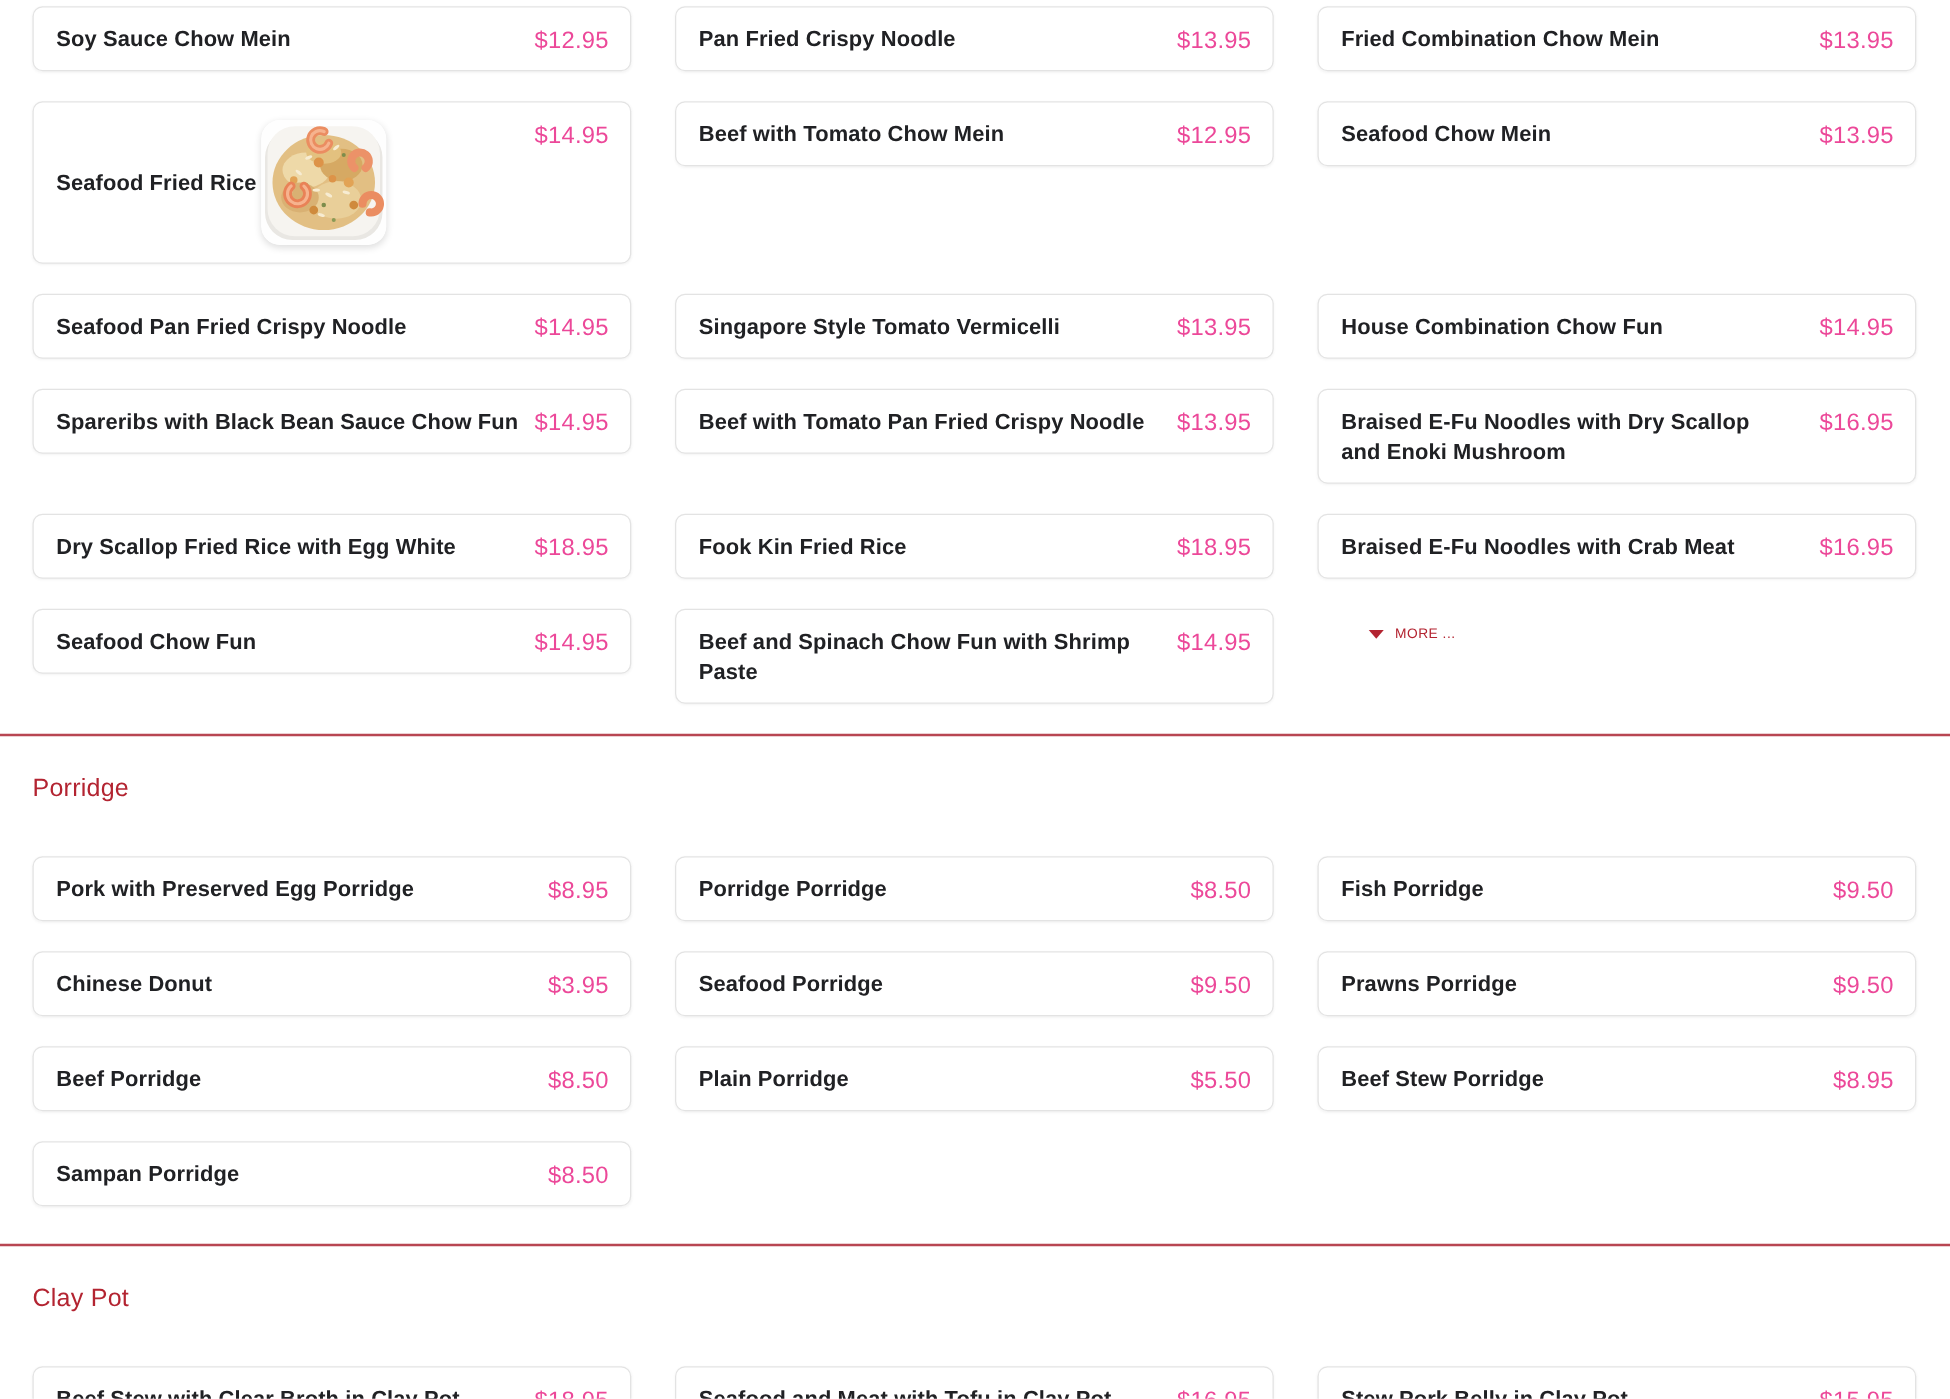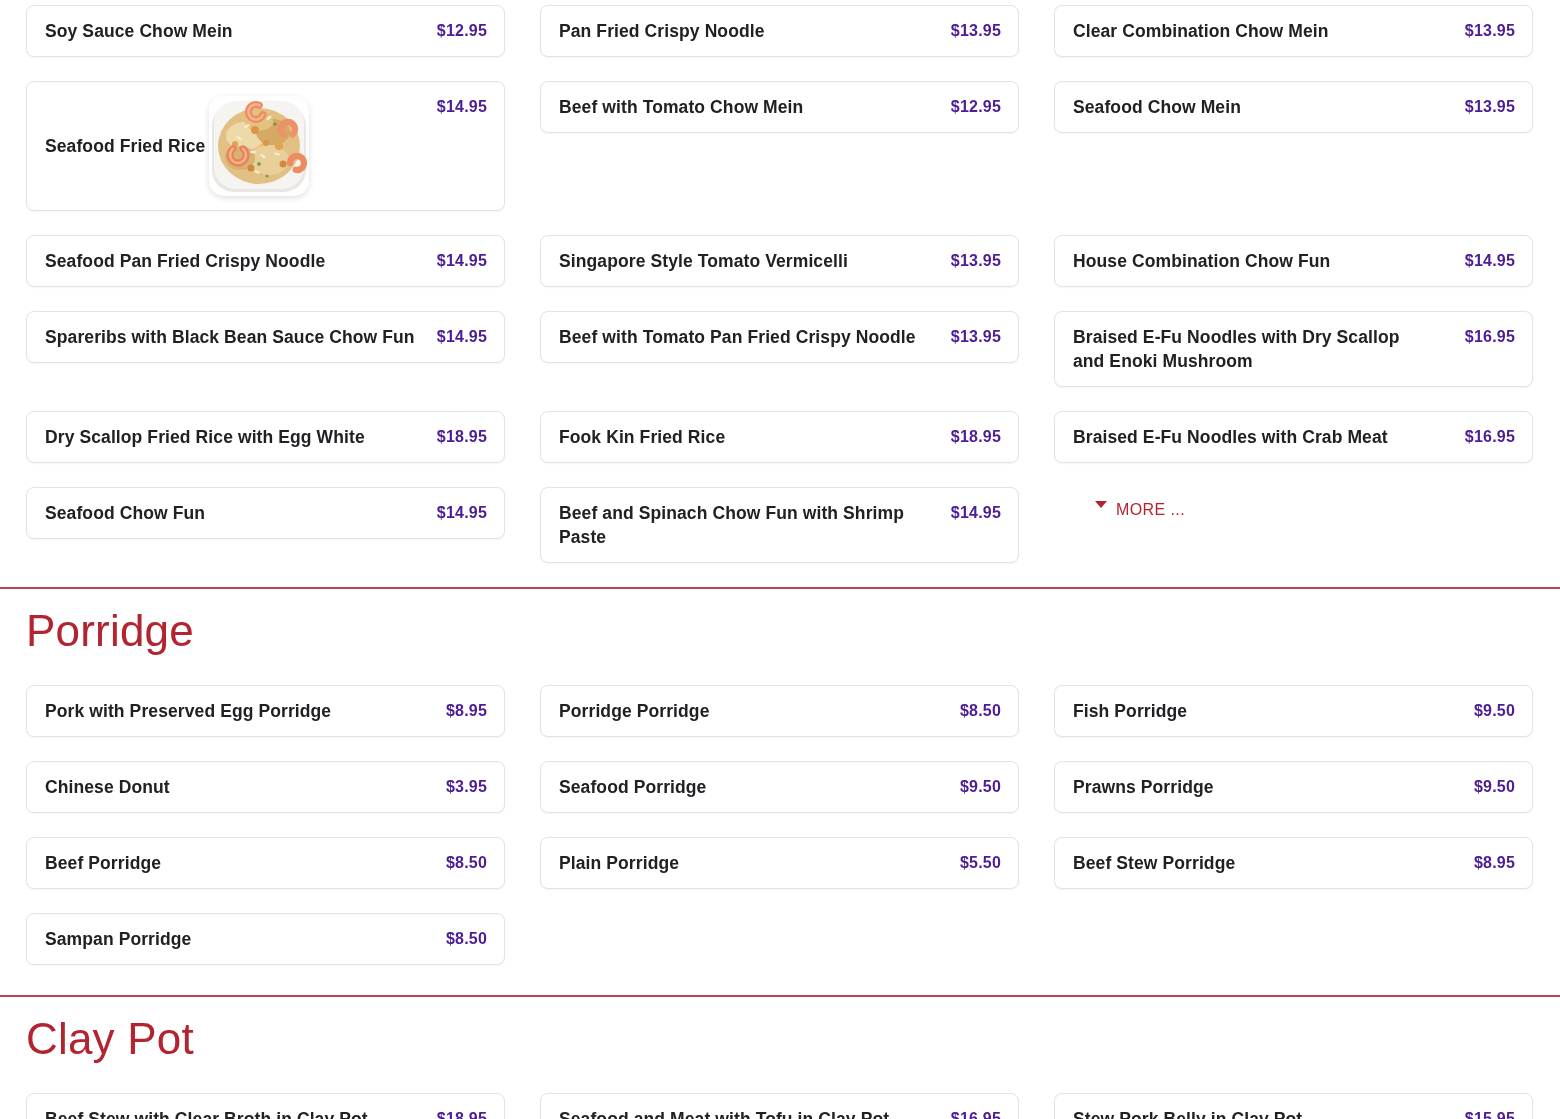--- a/index.html
+++ b/index.html
@@ -15,36 +15,36 @@
 
   
   .card { position:relative; background:#fff; border:1px solid #e3e3e3; border-radius:8px;
           height:52px; display:flex; align-items:center; padding:0 80px 0 18px;
           box-shadow:0 1px 2px rgba(60,64,67,.06); cursor:pointer; }
   .card--two  { height:76px;  padding-right:114px; }
   .card--tall { height:130px; }
   .card-title { font-size:17.5px; font-weight:700; color:#202124; line-height:24px;
                 letter-spacing:.1px; white-space:nowrap; }
   .card--two .card-title { white-space:normal; }
-  .card-price { position:absolute; top:16px; right:17px; font-size:16px;
-                color:#4c1d95; font-weight:700; letter-spacing:.2px; }
+  .card-price { position:absolute; top:16px; right:17px; font-size:19px;
+                color:#ec4899; font-weight:400; letter-spacing:.2px; }
   .dish-photo { flex:0 0 auto; margin-left:4px; border-radius:15px;
                 box-shadow:0 2px 6px rgba(0,0,0,.13); }
 
   
   .section-rule { border:none; border-top:2px solid rgba(171,38,52,.85);
                   margin:24px -27px 0 -26px; height:0; }
   .section-rule--tight { margin-top:30px; }
-  .section-title { margin-top:22px; font-size:44px; font-weight:400;
+  .section-title { margin-top:22px; font-size:20px; font-weight:400;
                    color:#b32431; letter-spacing:.2px; line-height:40px; }
   .section-grid { margin-top:34px; }
 
   
-  .more-link { display:inline-flex; gap:9px; margin:14px 0 0 41px;
-               color:#b32431; font-size:16px; font-weight:500; letter-spacing:.4px;
+  .more-link { display:inline-flex; align-items:center; gap:9px; margin:14px 0 0 41px;
+               color:#b32431; font-size:11px; font-weight:500; letter-spacing:.4px;
                cursor:pointer; user-select:none; }
   .tri-down { width:0; height:0; border-left:6px solid transparent;
               border-right:6px solid transparent; border-top:7px solid #b32431; }
 </style>
 </head>
 <body>
 
 <div class="page">
 
   <div class="grid">
@@ -57,21 +57,21 @@
       </div>
         </div>
       <div class="cell">
           <div class="card">
         <span class="card-title">Pan Fried Crispy Noodle</span>
         <span class="card-price">$13.95</span>
       </div>
         </div>
       <div class="cell">
           <div class="card">
-        <span class="card-title">Clear Combination Chow Mein</span>
+        <span class="card-title">Fried Combination Chow Mein</span>
         <span class="card-price">$13.95</span>
       </div>
         </div>
     </div>
 
     <div class="grid-row">
       <div class="cell">
           <div class="card card--tall">
         <span class="card-title">Seafood Fried Rice</span>
         <svg class="dish-photo" width="100" height="100" viewBox="0 0 100 100" role="img">

